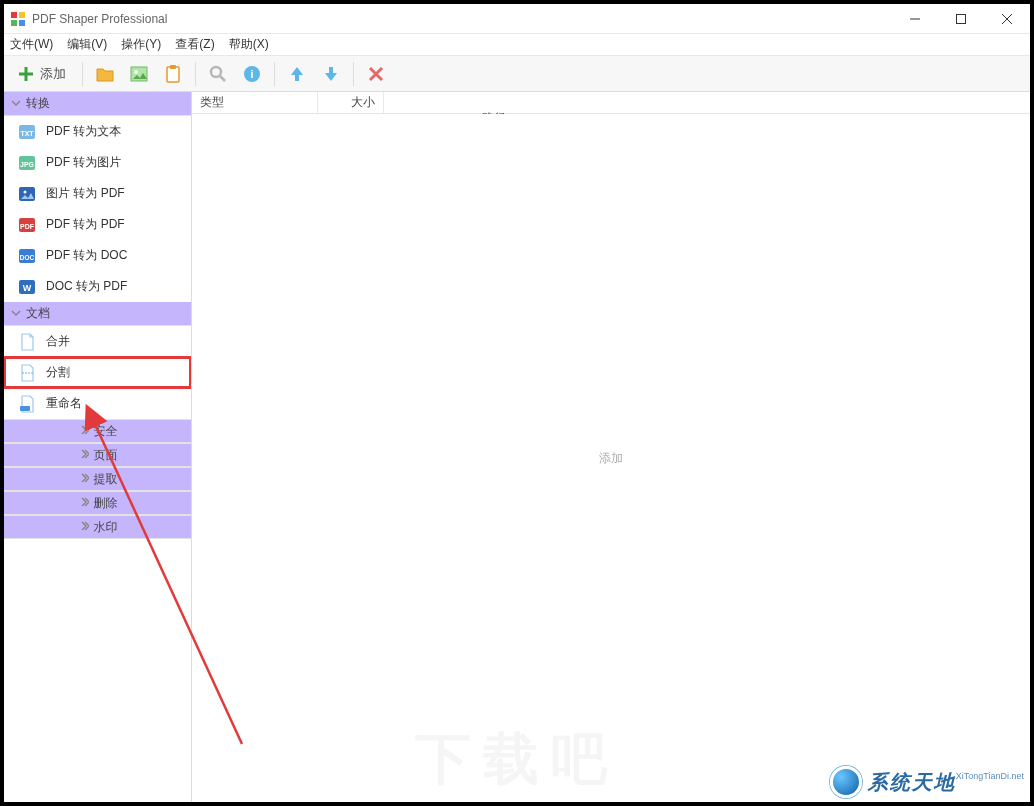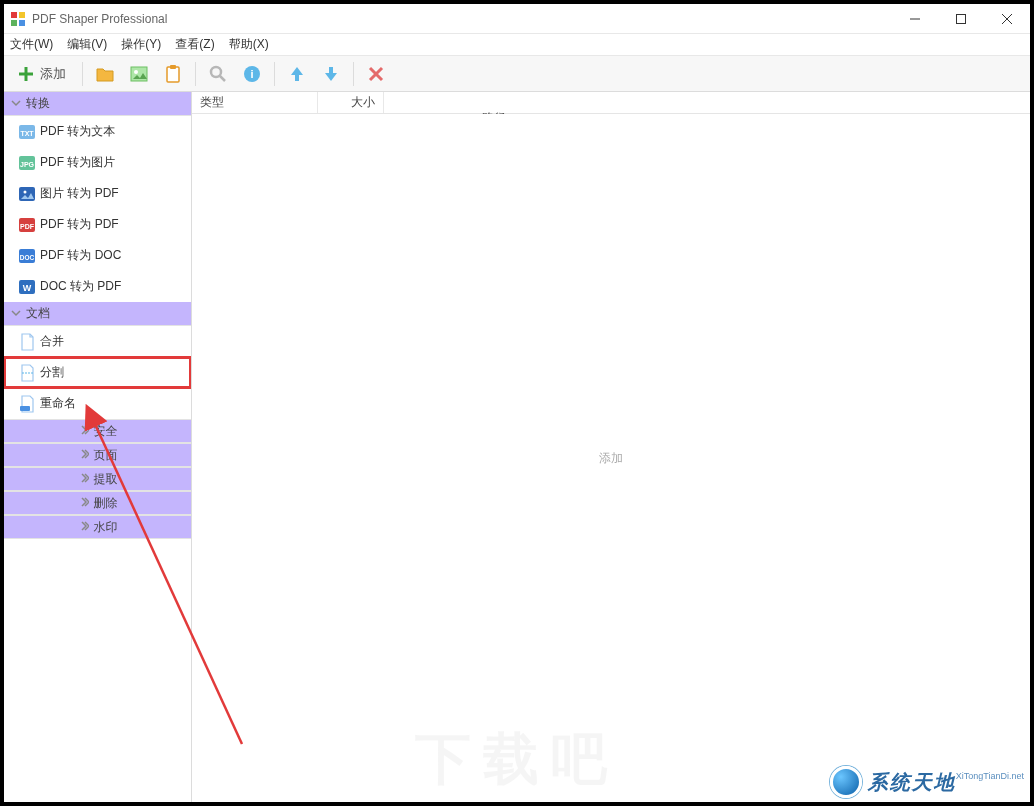--- a/index.html
+++ b/index.html
@@ -99,21 +99,21 @@
     color: #444;
     gap: 4px;
   }
   .group-header.collapsed { border-top: 1px solid #e3e3e3; justify-content: center; }
   .chev { width: 12px; text-align:center; }
   .group-items { }
   .s-item {
     height: 31px;
     display: flex; align-items: center;
     padding: 0 8px 0 14px;
-    gap: 4px;
+    gap: 10px;
     color: #333;
   }
   .s-item .s-label { font-size: 12px; }
   .s-item.highlight {
     outline: 3px solid #e23a3a;
     outline-offset: -2px;
   }
   .file-ico {
     width: 18px; height: 18px;
     display: flex; align-items: center; justify-content: center;

